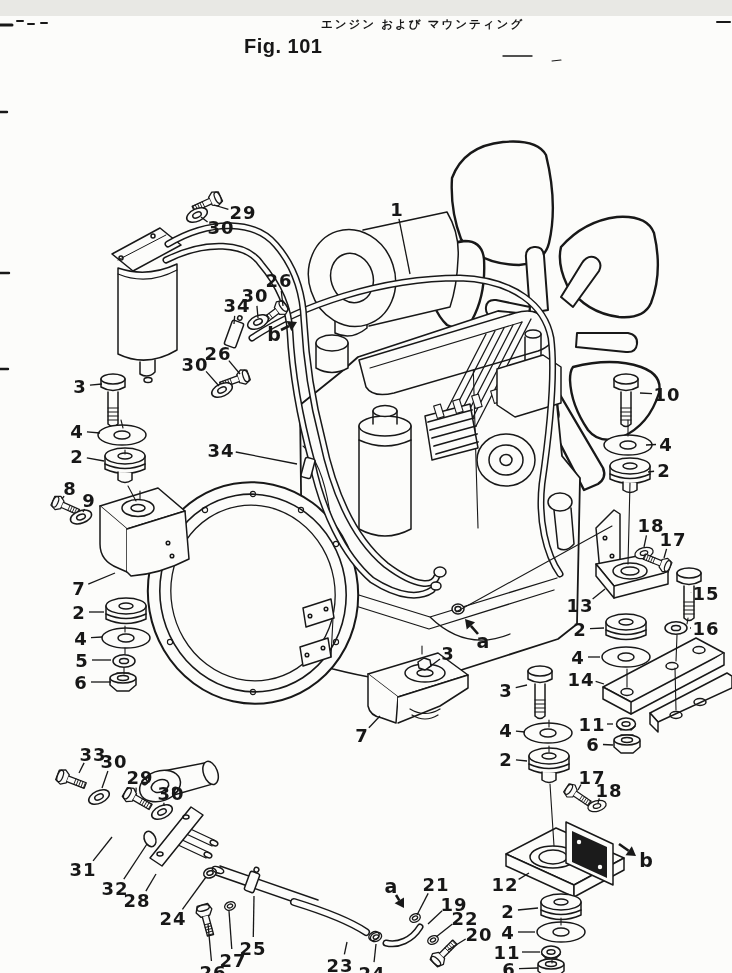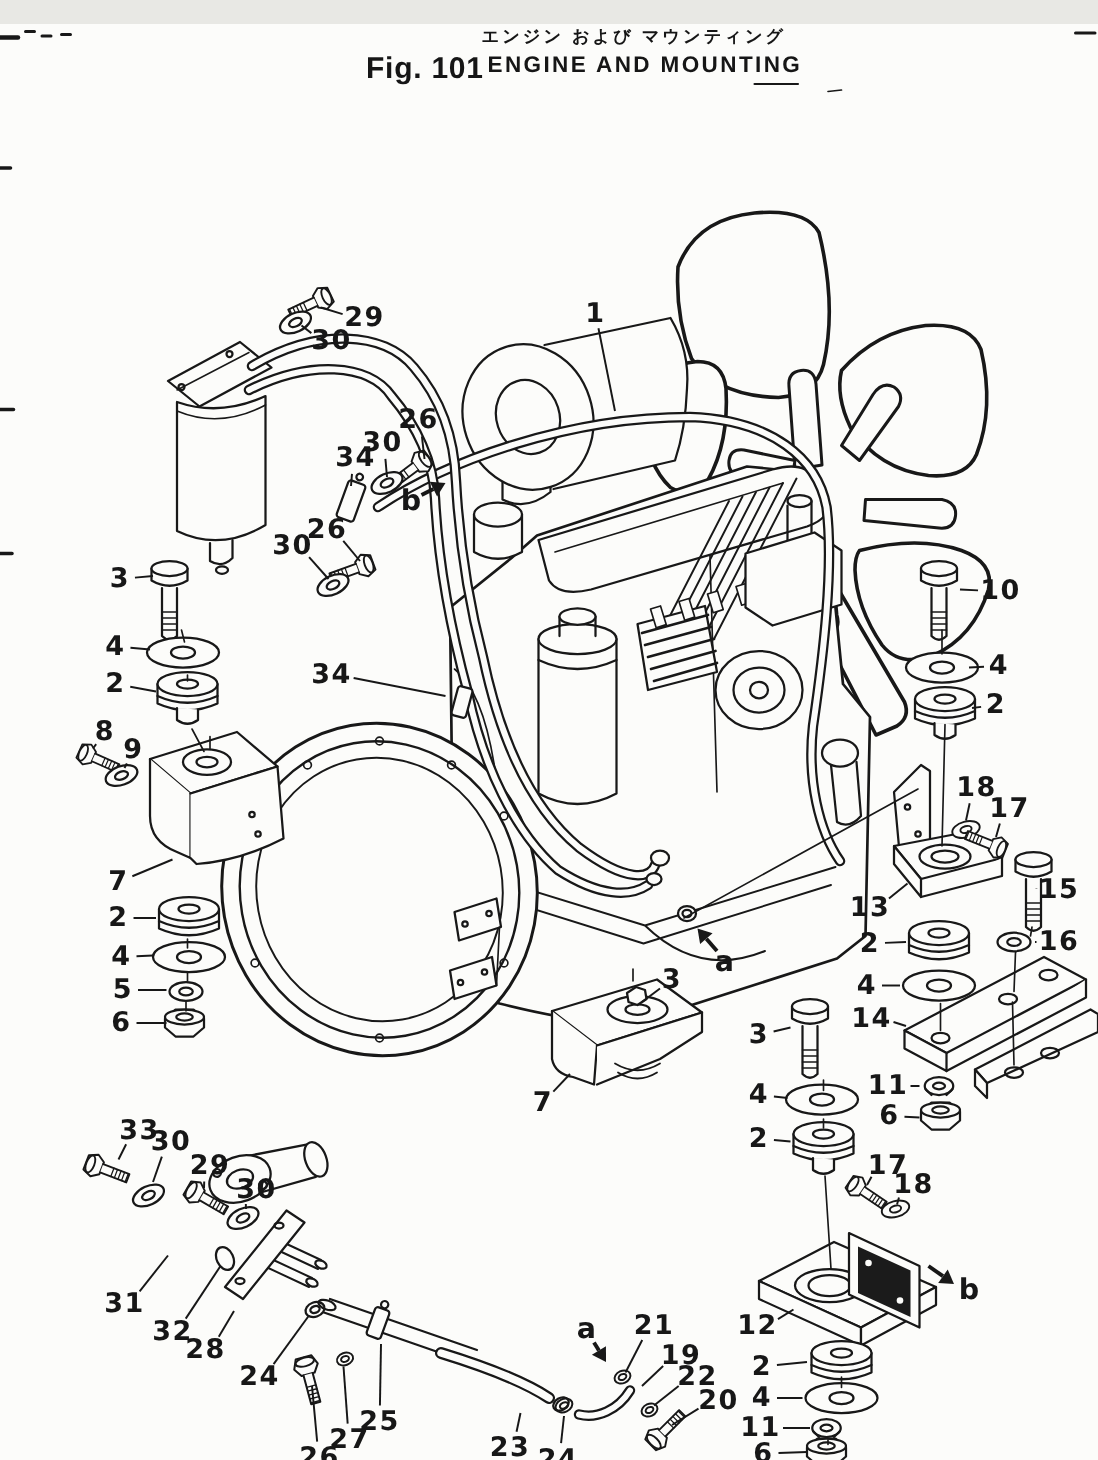--- a/index.html
+++ b/index.html
@@ -16,21 +16,20 @@
            text-anchor:middle;dominant-baseline:central;}
   .leader{stroke:#171717;stroke-width:1.3;fill:none;}
   .varrow{stroke:#171717;stroke-width:2.6;fill:none;}
 </style>
 </head>
 <body>
 
 <div class="page">
   <div class="hdr hdr-ja">エンジン  および  マウンティング</div>
   <div class="hdr hdr-fig">Fig. 101</div>
-  <div class="hdr hdr-en">ENGINE AND MOUNTING</div>
 
   <svg id="art" width="732" height="973" viewBox="0 0 732 973">
     <defs>
       <g id="washer">
         <ellipse rx="24" ry="10" fill="#fcfcfa"></ellipse>
           <ellipse rx="8" ry="4"></ellipse>
       </g>
       <g id="washersm">
         <ellipse rx="11" ry="6.2" fill="#fcfcfa"></ellipse>
           <ellipse rx="4.5" ry="2.6"></ellipse>

